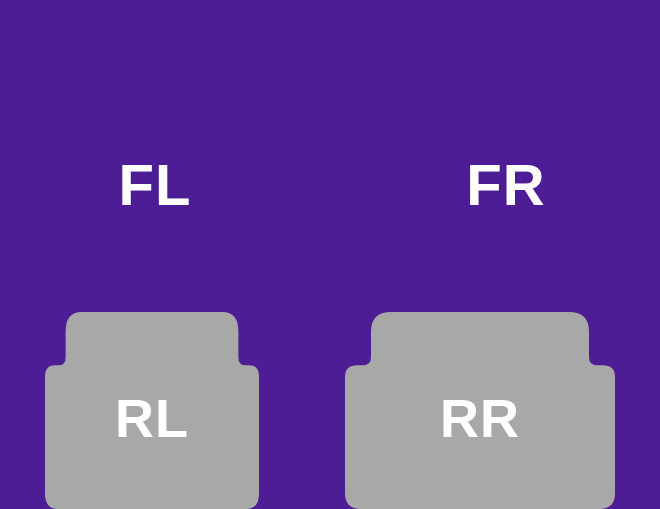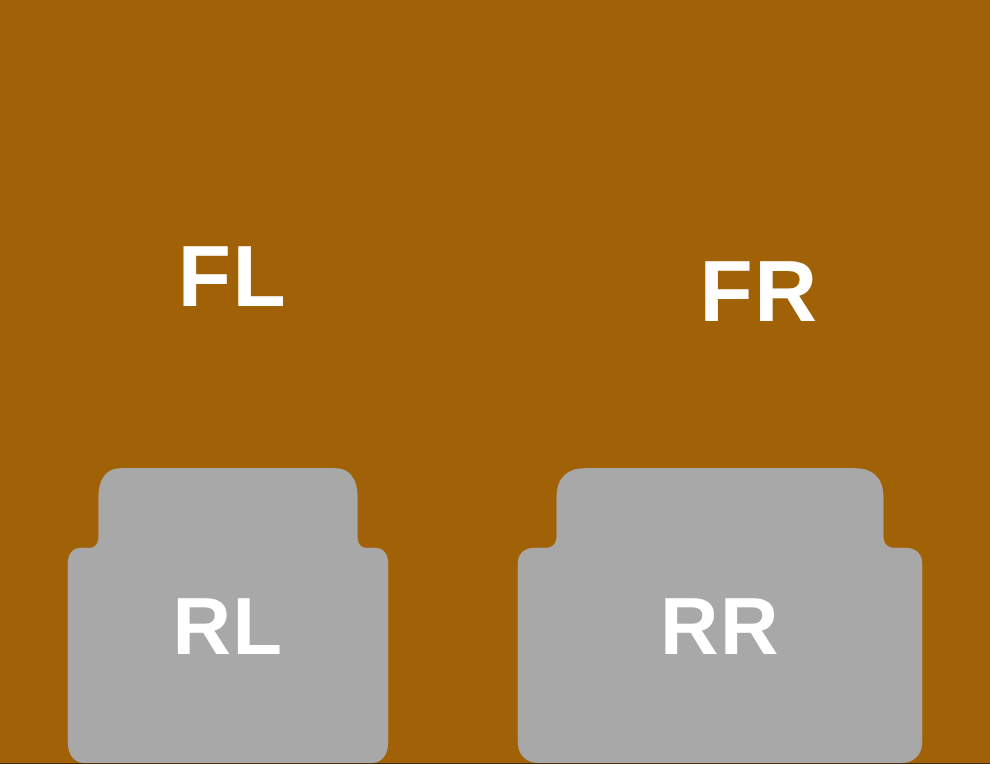--- a/index.html
+++ b/index.html
@@ -4,21 +4,21 @@
 <style>
   html, body {
     margin: 0;
     padding: 0;
     background: #000000;
   }
   .stage {
     position: relative;
     width: 660px;
     height: 509px;
-    background: #a16207;
+    background: #4c1d95;
     overflow: hidden;
     font-family: "Liberation Sans", "DejaVu Sans", sans-serif;
   }
   .pos-label {
     position: absolute;
     transform: translate(-50%, -50%);
     color: #ffffff;
     font-weight: bold;
     font-size: 58px;
     letter-spacing: 1px;
@@ -51,21 +51,21 @@
     width: 214px;
     height: 197px;
   }
   .mat-rr {
     left: 345px;
     top: 312px;
     width: 270px;
     height: 197px;
   }
   .label-fl { left: 155px; top: 185px; }
-  .label-fr { left: 506px; top: 185px; margin-top: 10px; }
+  .label-fr { left: 506px; top: 185px; }
 </style>
 </head>
 <body>
 
 <div class="stage">
 
   <div class="pos-label label-fl">FL</div>
 
   <div class="pos-label label-fr">FR</div>
 

